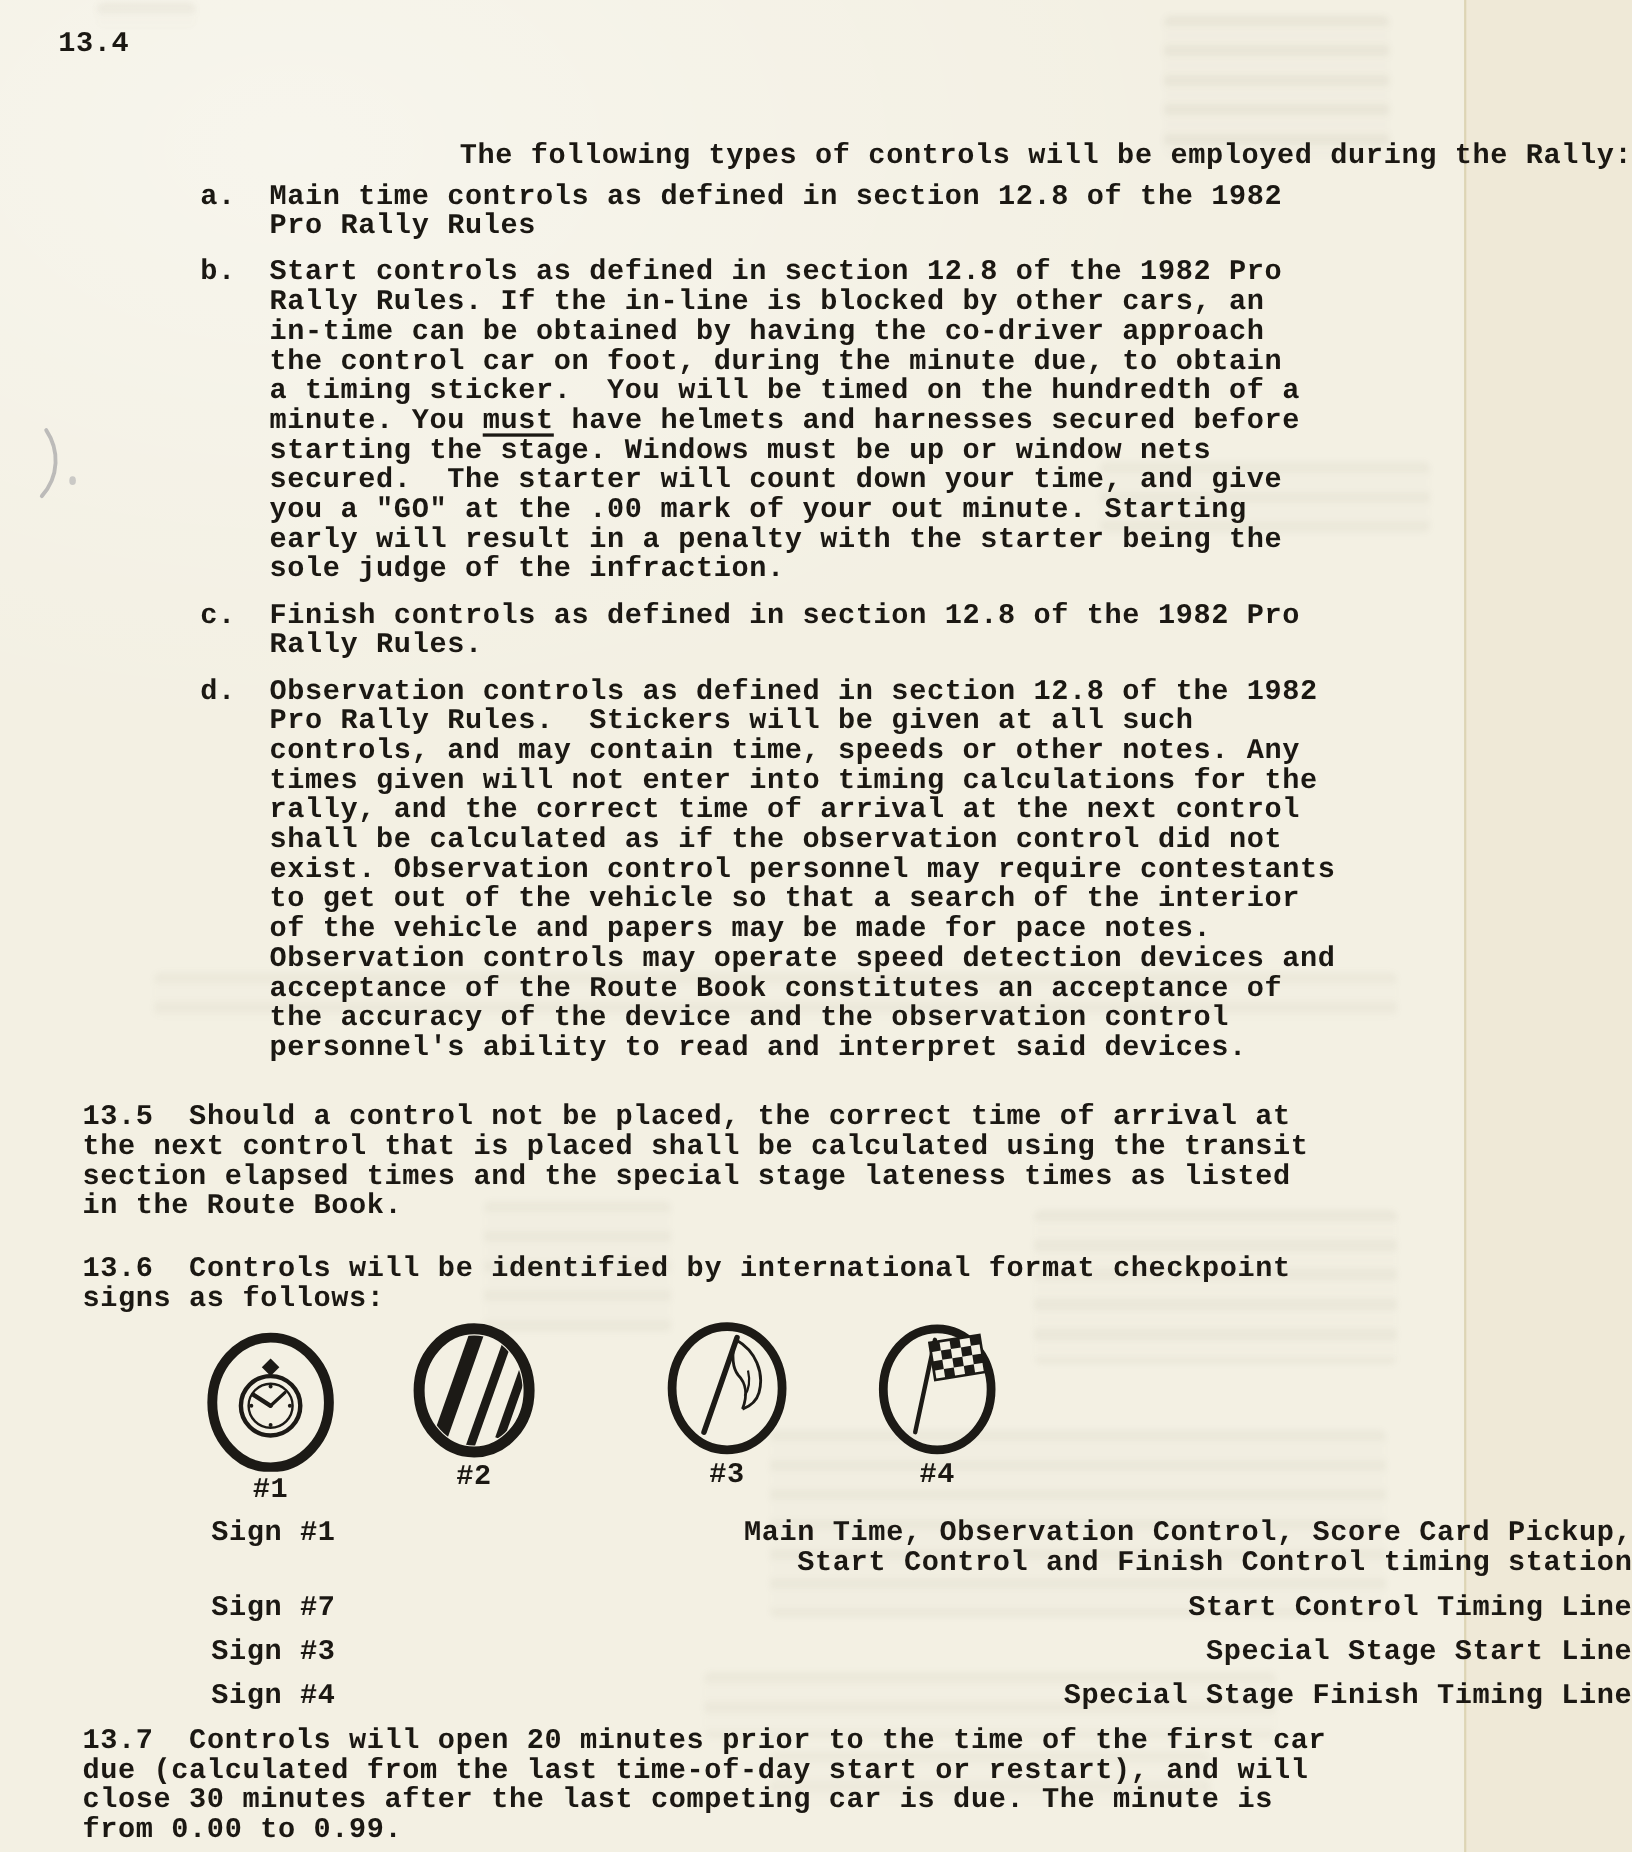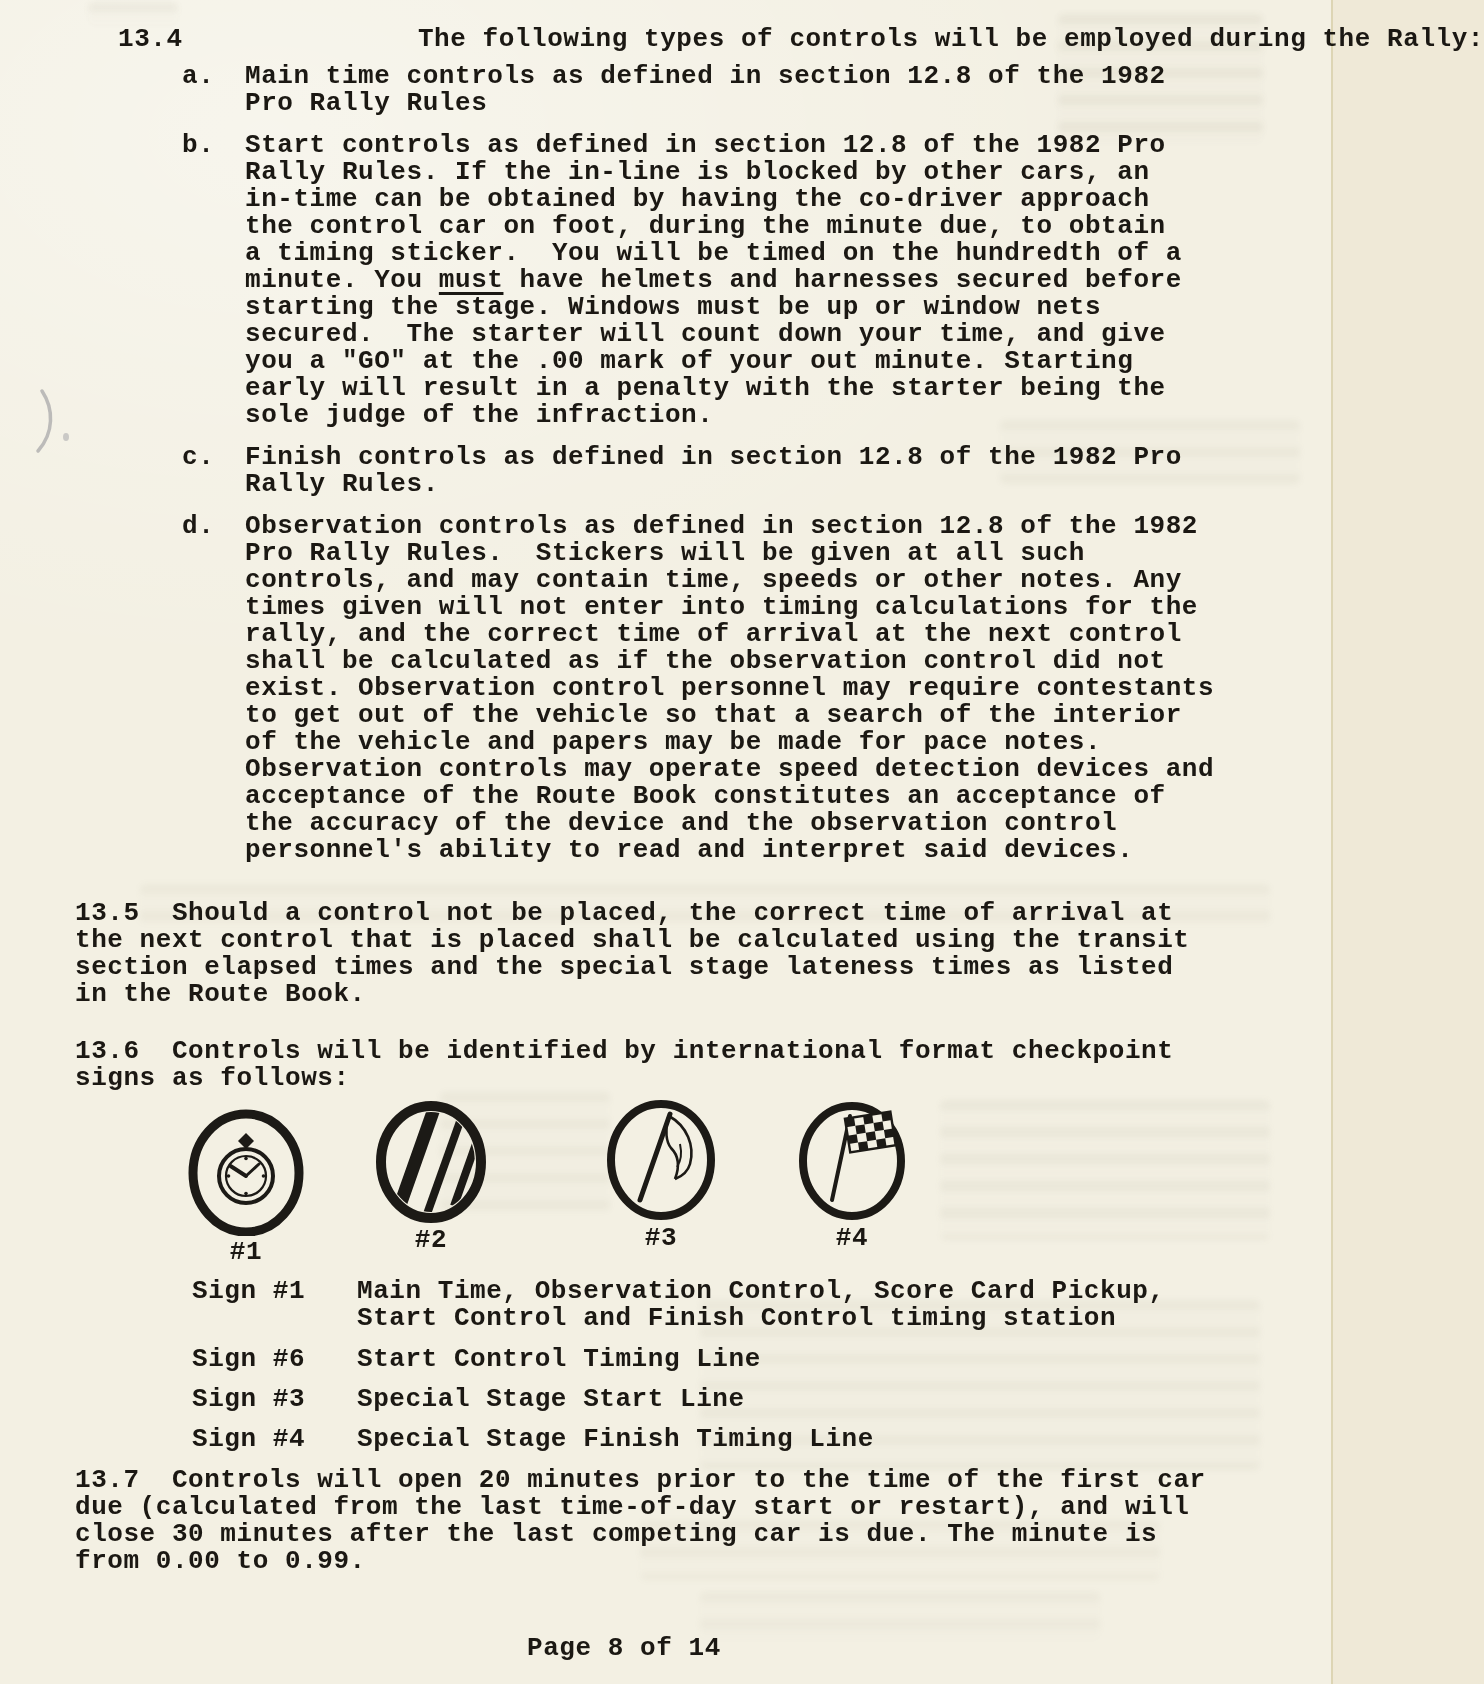--- a/index.html
+++ b/index.html
@@ -7,38 +7,38 @@
     width:1484px;height:1684px;position:relative;overflow:hidden;
     background:#f3f0e3;
     background-image:radial-gradient(1400px 900px at 18% 8%, rgba(255,255,255,.35), rgba(255,255,255,0) 60%);
     font-family:"Liberation Mono","DejaVu Sans Mono",monospace;
     font-weight:700;
     color:#1b1813;
     font-size:26px;line-height:27px;letter-spacing:.55px;
   }
   .txt{white-space:pre-wrap;}
   .page{position:relative;padding-top:26px;z-index:2;}
-  .hang{display:flex;padding-left:118px;margin:0 0 10px 0;}
+  .hang{display:flex;padding-left:53px;margin:0 0 10px 0;flex-direction:column;}
   .hang .num{flex:0 0 102px;}
   .hang .body{flex:1;text-align:right;}
   .list-item{display:flex;margin-left:182px;margin-bottom:15px;}
   .list-item .lbl{flex:0 0 63px;}
   .list-item .body{flex:1;}
   .li-d{margin-bottom:36px;}
   .para{margin:0 0 0 75px;}
   .p135{margin-bottom:30px;}
   .p137{margin-bottom:0;}
   .uword{text-decoration:underline;text-underline-offset:5px;text-decoration-thickness:2.5px;}
   .signs-row{position:relative;height:166px;margin:6px 0 14px 0;}
   .sign-fig{position:absolute;text-align:center;}
   .sign-fig svg{display:block;margin:0 auto;}
   .sign-label{margin-top:3px;}
   .legend-row{display:flex;margin-left:192px;margin-bottom:13px;gap:20px;}
   .legend-row .lbl{flex:0 0 145px;}
-  .legend-row .body{flex:1;}
+  .legend-row .body{flex:1;text-align:right;}
   .lr1{margin-bottom:14px;}
   .lr4{margin-bottom:14px;}
   .footer{margin:60px 0 0 527px;}
   
   .edge-strip{position:absolute;left:1331px;top:0;width:153px;height:100%;
     background:#efe9d7;border-left:2px solid #ddd5b4;z-index:1;}
   .smudge{position:absolute;z-index:0;pointer-events:none;border-radius:6px;
     background:repeating-linear-gradient(180deg, rgba(138,131,104,.12) 0 10px, rgba(138,131,104,.02) 10px 27px);
     filter:blur(3px);}
   .pen-mark{position:absolute;left:8px;top:385px;z-index:3;}
@@ -191,21 +191,21 @@
     </div>
 
   </div>
 
   <div class="legend-row lr1 txt">
     <span class="lbl">Sign #1</span>
     <div class="body">Main Time, Observation Control, Score Card Pickup,
 Start Control and Finish Control timing station</div>
   </div>
   <div class="legend-row txt">
-    <span class="lbl">Sign #6</span>
+    <span class="lbl">Sign #7</span>
     <div class="body">Start Control Timing Line</div>
   </div>
   <div class="legend-row txt">
     <span class="lbl">Sign #3</span>
     <div class="body">Special Stage Start Line</div>
   </div>
   <div class="legend-row lr4 txt">
     <span class="lbl">Sign #4</span>
     <div class="body">Special Stage Finish Timing Line</div>
   </div>

